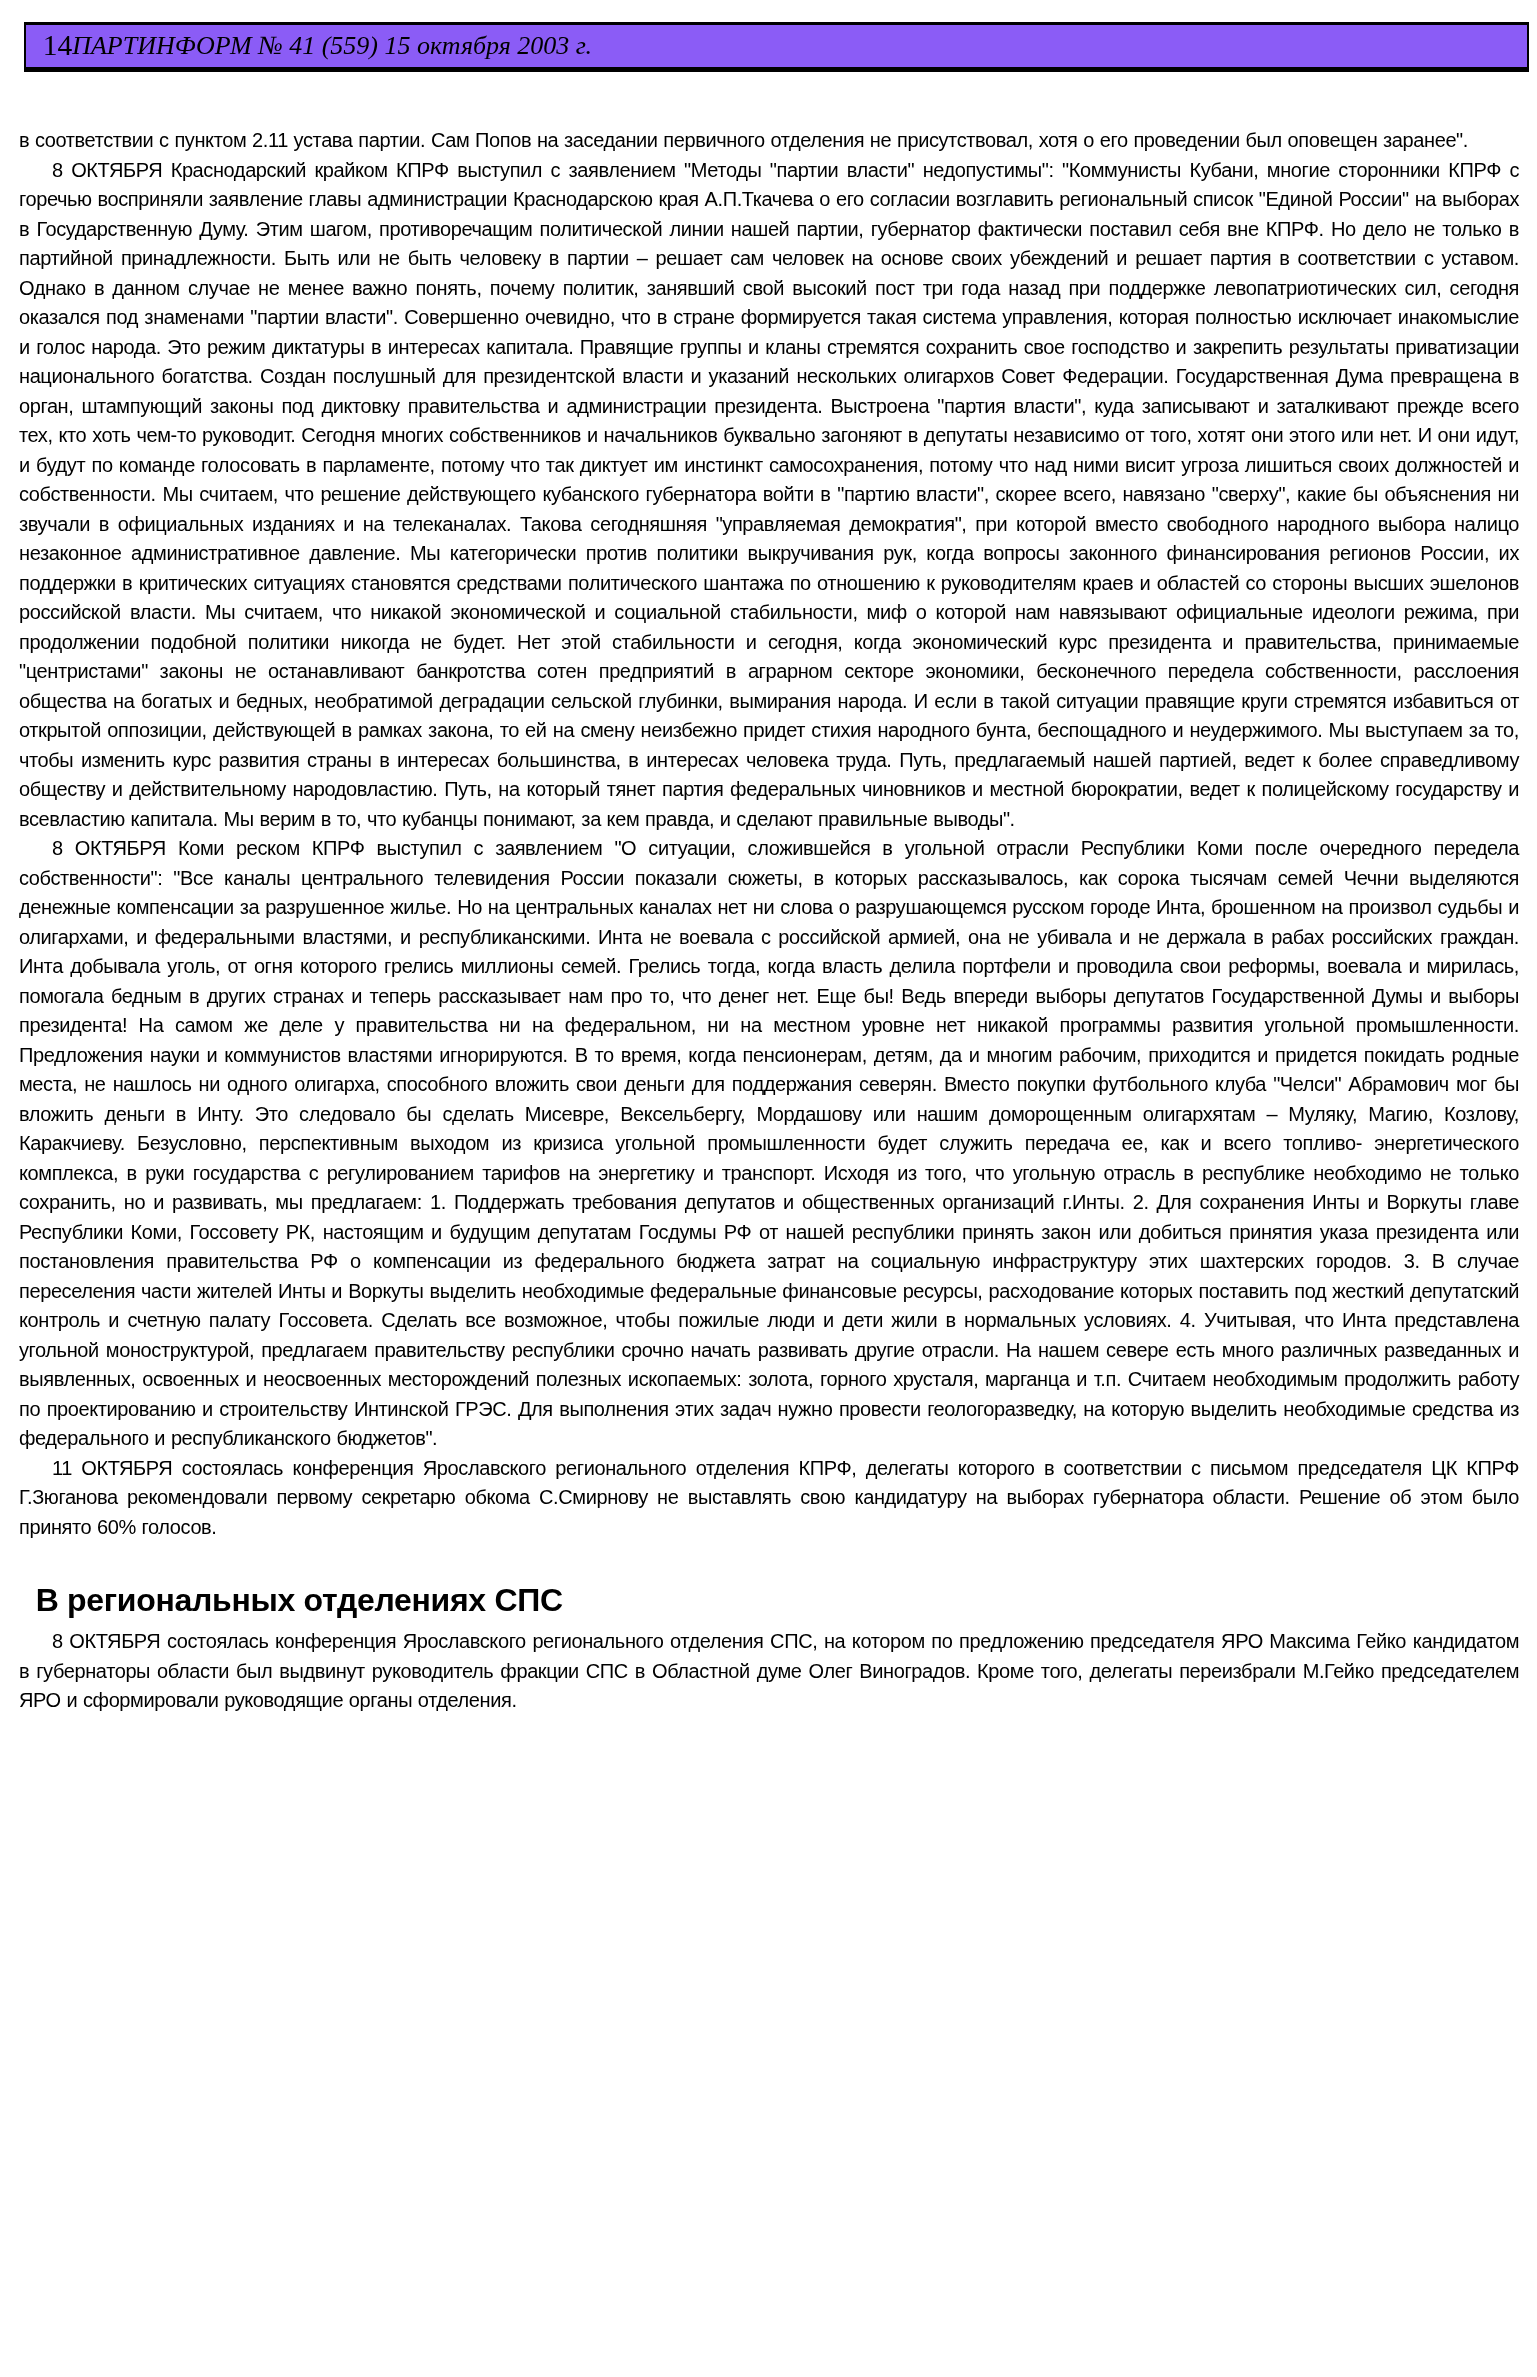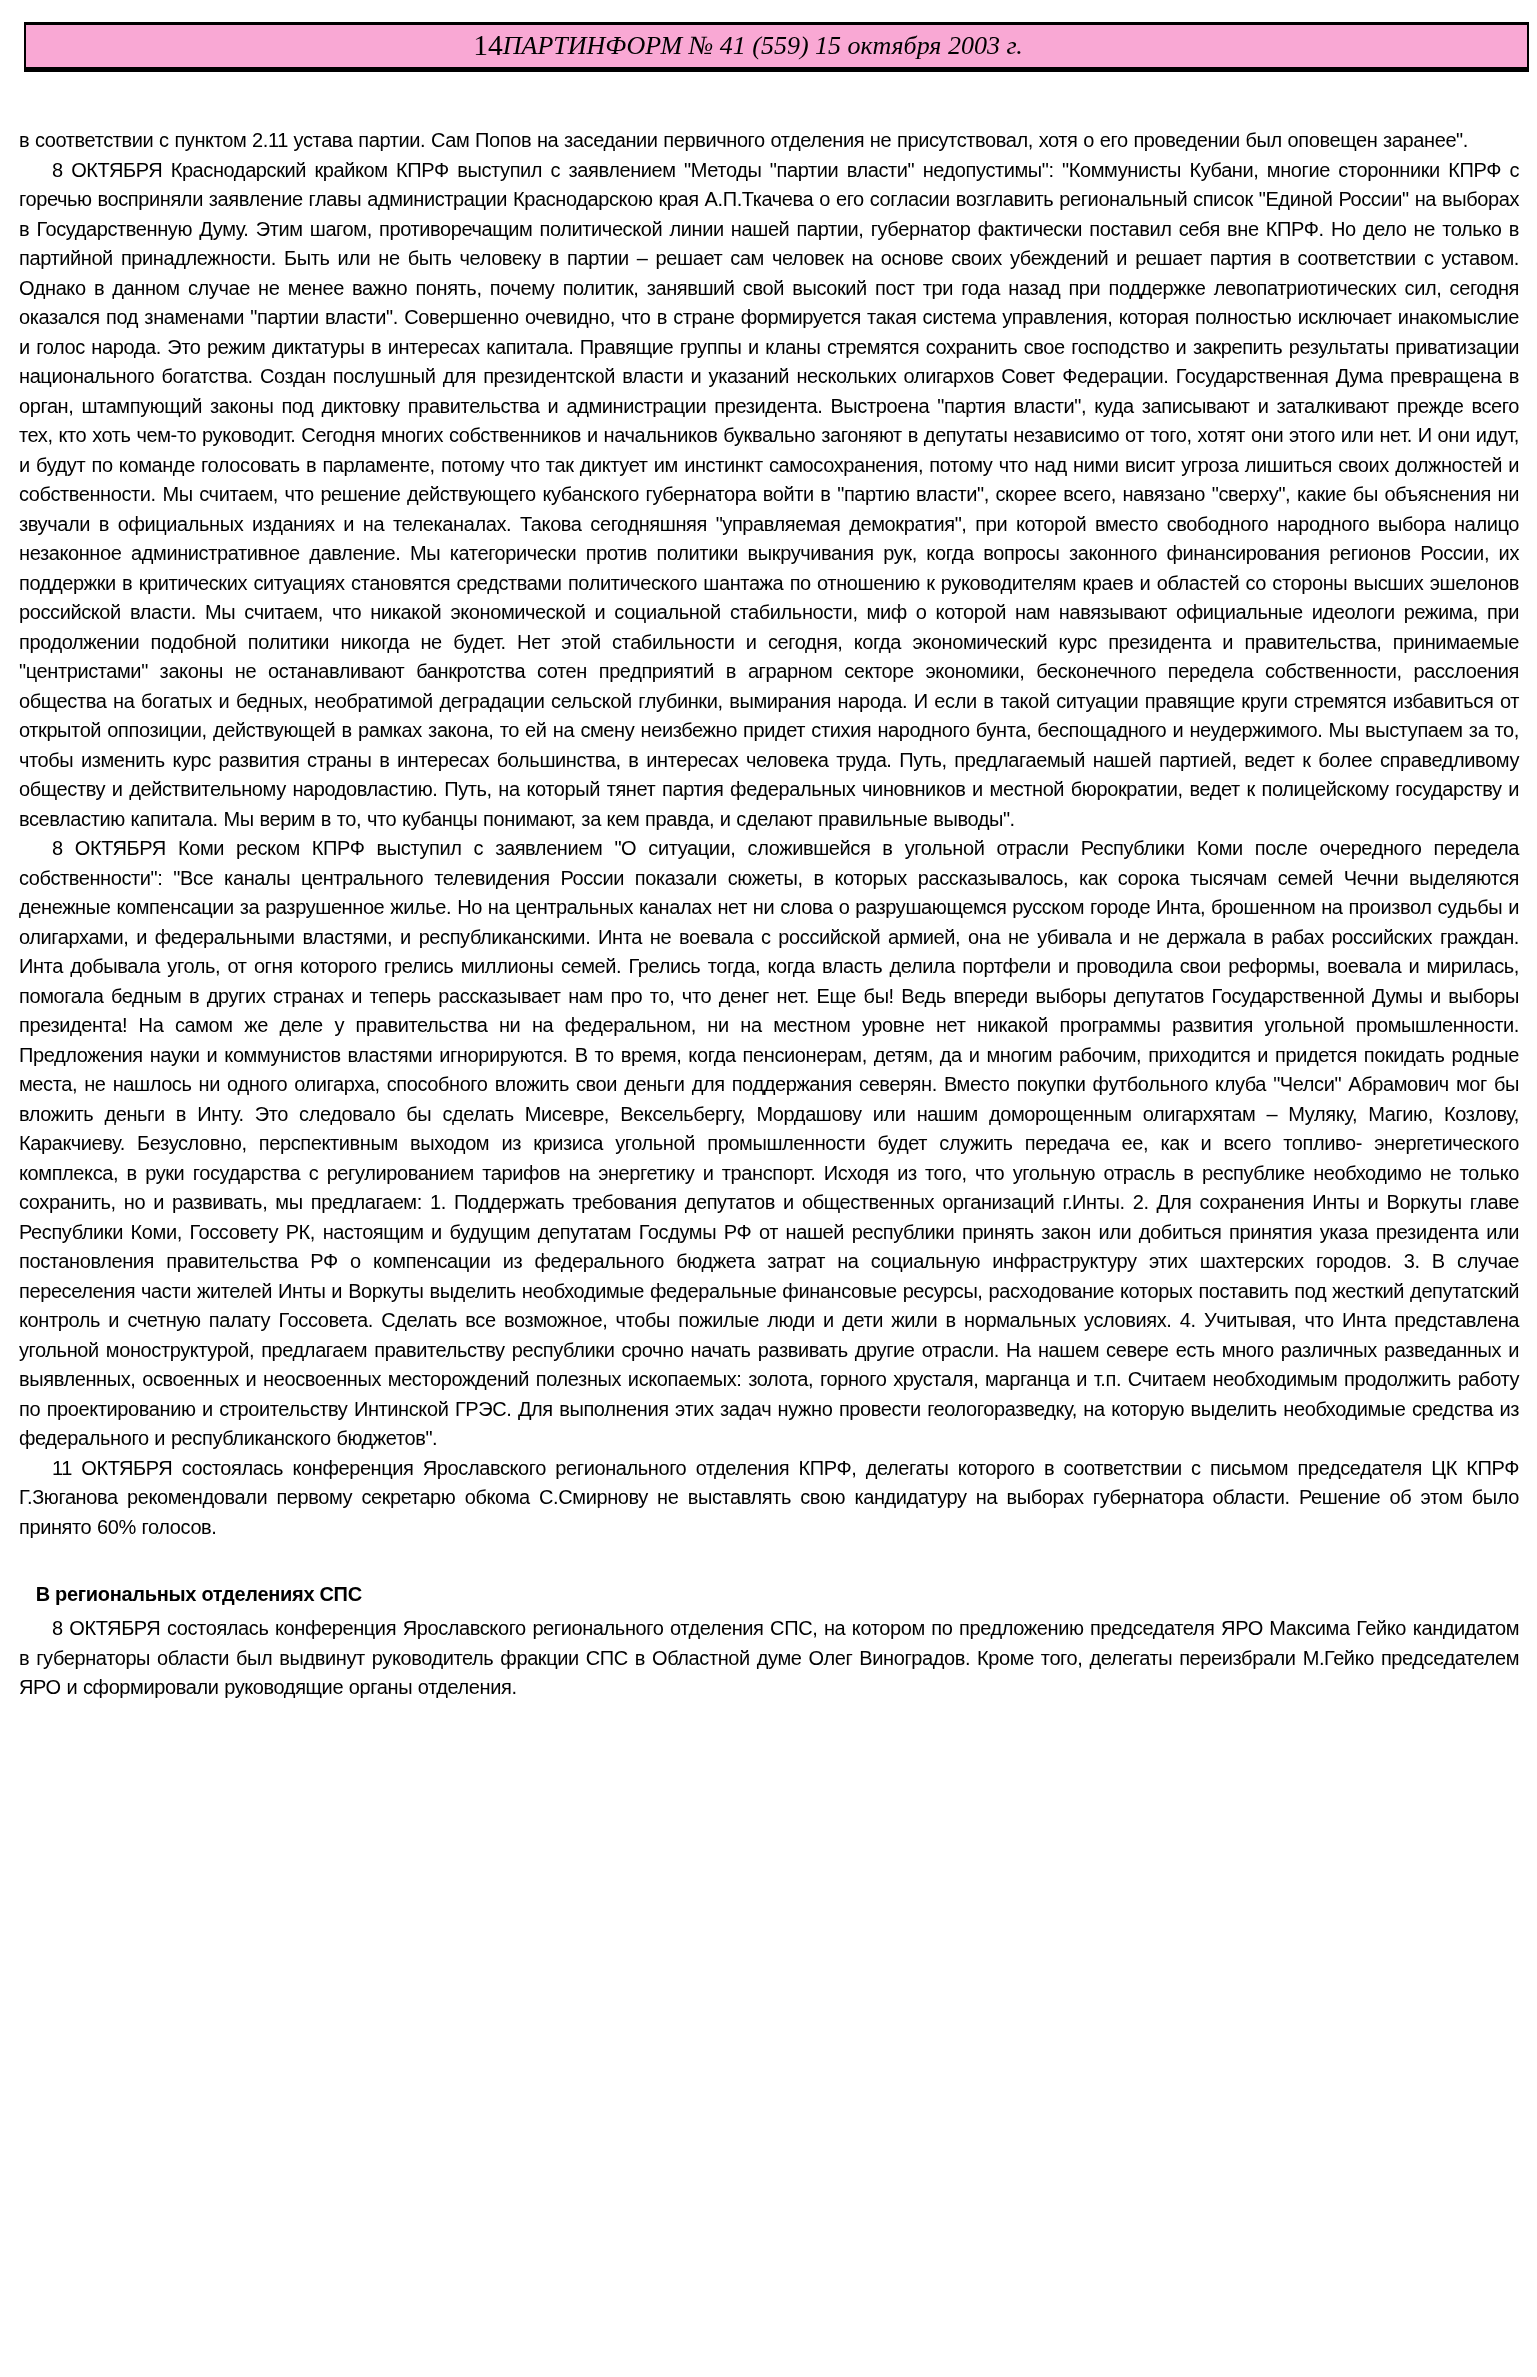--- a/index.html
+++ b/index.html
@@ -19,24 +19,24 @@
   
   .running-head {
     position: absolute;
     top: 22px;
     left: 24px;
     right: 7.7px;
     height: 42px;
     border: 2.6px solid #000;
     border-top-width: 3.8px;
     border-bottom-width: 5.8px;
-    background: #f9a8d4;
+    background: #8b5cf6;
     display: flex;
     align-items: center;
-    justify-content: center;
+    justify-content: flex-start;
   }
   .page-number {
     font-family: "Liberation Serif", serif;
     font-size: 29.5px;
     line-height: 1;
     margin-left: 16.7px;
   }
   .masthead {
     font-family: "Liberation Serif", serif;
     font-style: italic;
@@ -61,21 +61,21 @@
     word-spacing: 0.6px;
   }
   .body-text p.bold {
     font-weight: 400;
   }
   .body-text p.indent {
     text-indent: 33px;
   }
   .section-heading {
     margin: 41px 0 9px 16.7px;
-    font-size: 20px;
+    font-size: 32px;
     line-height: 1.1;
     font-weight: 700;
     letter-spacing: -0.3px;
   }
 </style>
 </head>
 <body>
 
 <div class="page">
 

